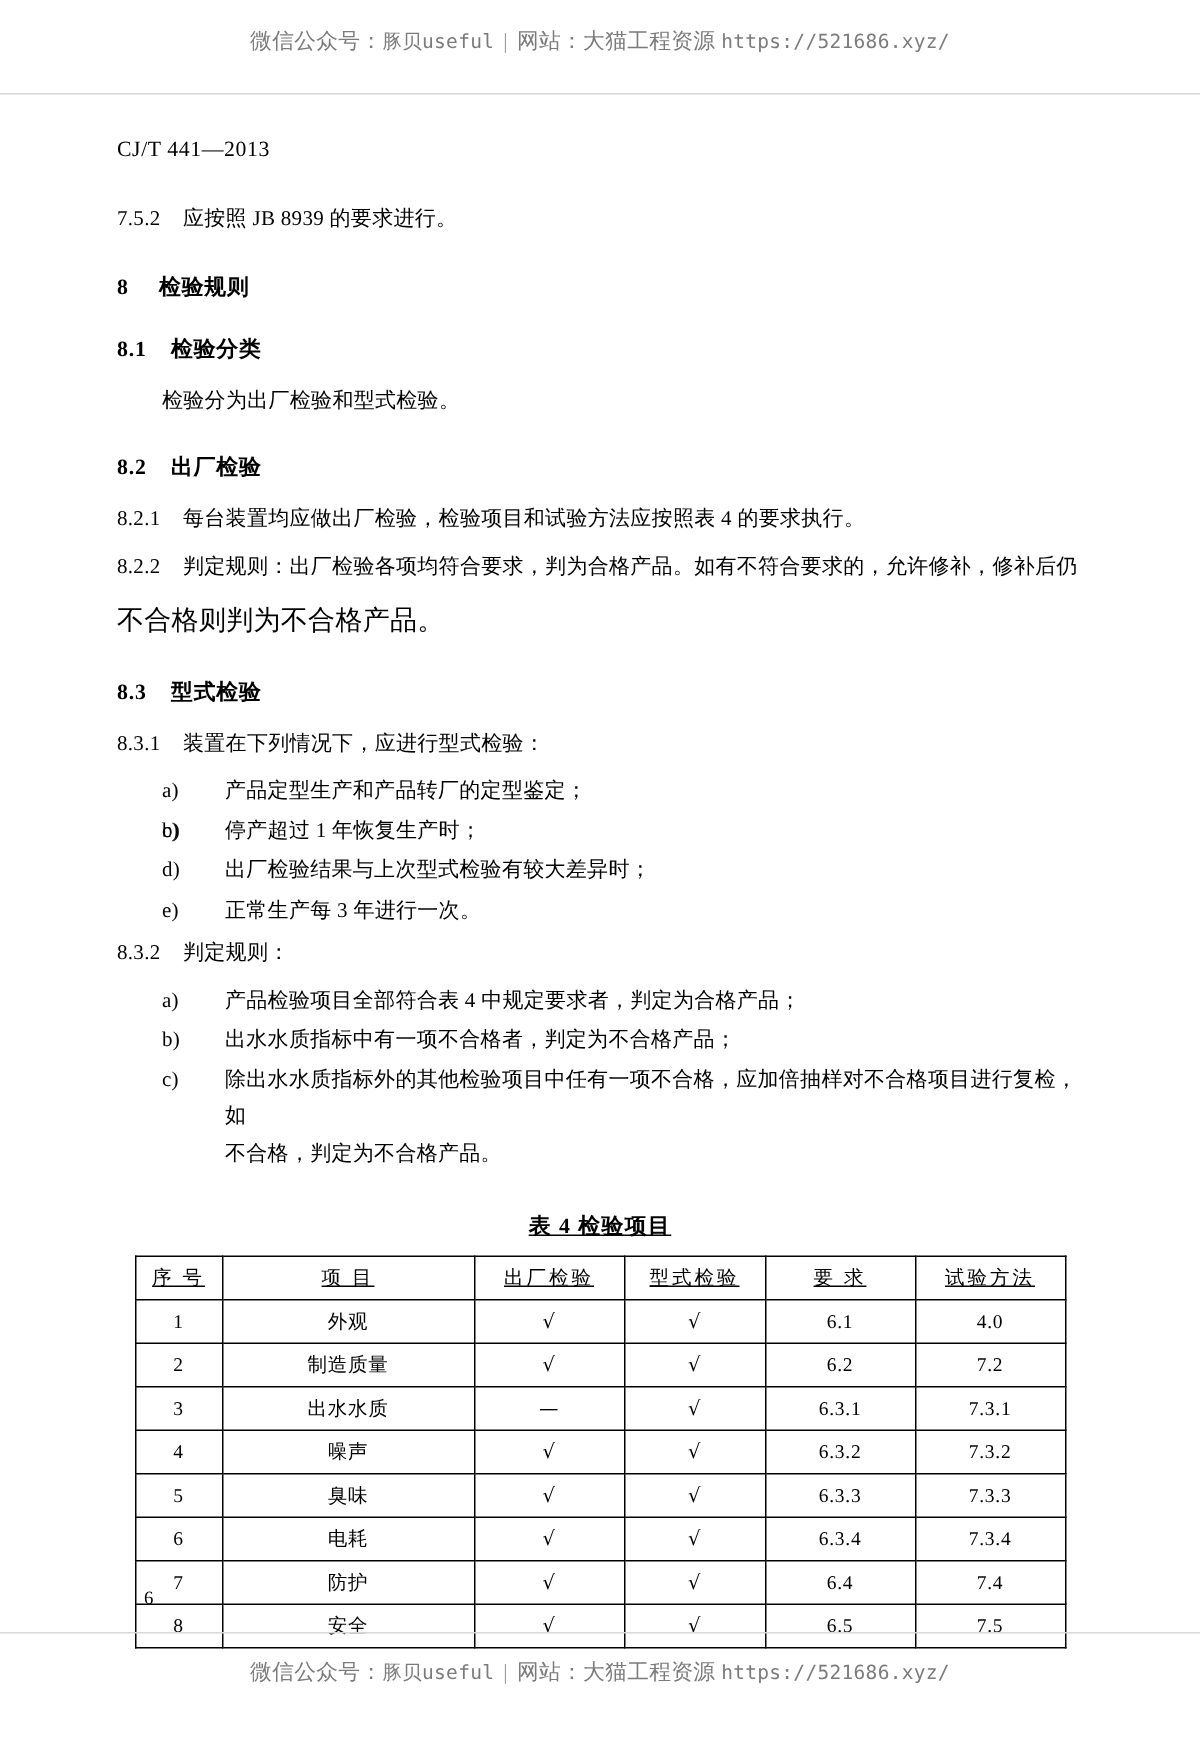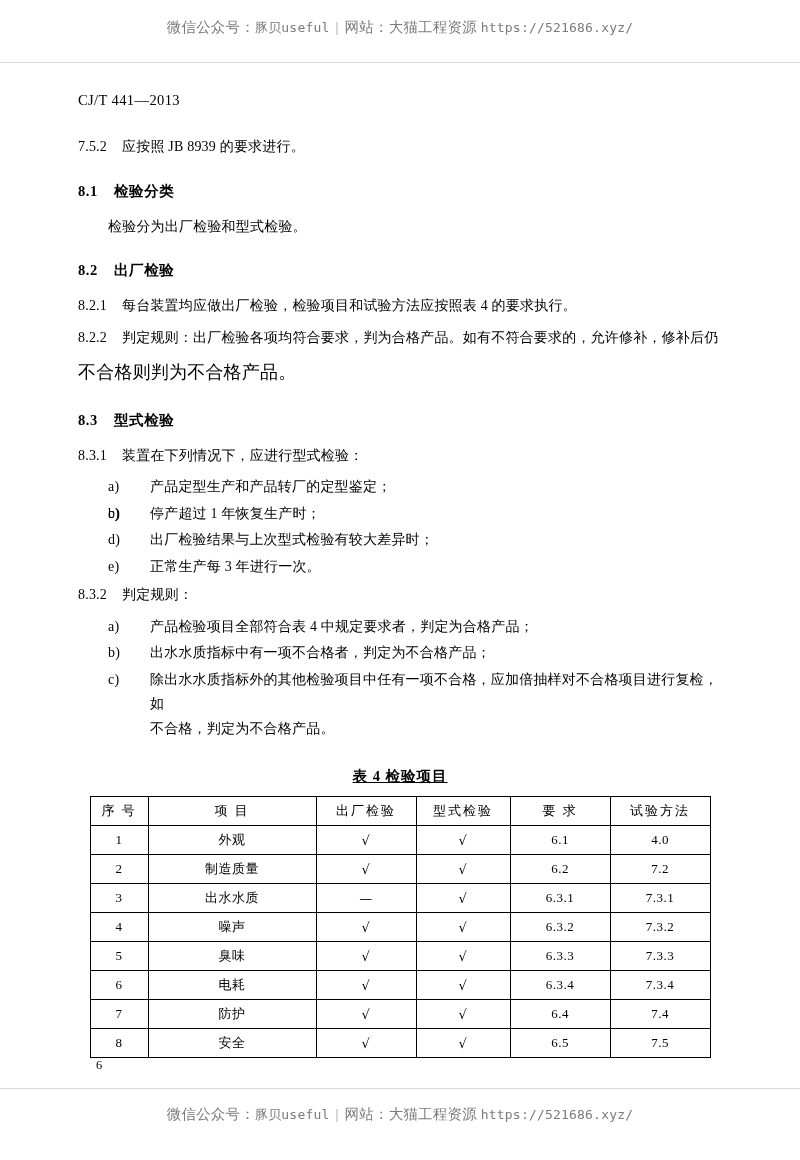--- a/index.html
+++ b/index.html
@@ -155,20 +155,21 @@
     border: 1px solid #000;
     text-align: center;
     padding: 5px 2px;
     font-weight: normal;
     letter-spacing: 0.5px;
     height: 18px;
   }
   table.t4 thead th {
     letter-spacing: 2px;
     font-size: 13px;
+    text-decoration: underline;
   }
   table.t4 .col-no { width: 58px; }
   table.t4 .col-item { width: 168px; }
   table.t4 .col-f { width: 100px; }
   table.t4 .col-t { width: 94px; }
   table.t4 .col-req { width: 100px; }
   table.t4 .col-method { width: 100px; }
   .chk {
     font-family: "DejaVu Sans", sans-serif;
     font-size: 13px;
@@ -195,20 +196,21 @@
   </div>
   <div class="hairline hairline-top"></div>
 
   <div class="content">
 
     <div class="doc-code">CJ/T 441—2013</div>
 
 
     <p class="para"><span class="pnum">7.5.2</span><span>应按照 JB 8939 的要求进行。</span></p>
 
+    <h2 class="sec major"><span class="num">8</span><span>检验规则</span></h2>
 
     <h2 class="sec"><span class="num">8.1</span><span>检验分类</span></h2>
 
     <p class="para indent">检验分为出厂检验和型式检验。</p>
 
     <h2 class="sec"><span class="num">8.2</span><span>出厂检验</span></h2>
 
     <p class="para"><span class="pnum">8.2.1</span><span>每台装置均应做出厂检验，检验项目和试验方法应按照表 4 的要求执行。</span></p>
     <p class="para"><span class="pnum">8.2.2</span><span>判定规则：出厂检验各项均符合要求，判为合格产品。如有不符合要求的，允许修补，修补后仍</span></p>
     <p class="cont">不合格则判为不合格产品。</p>

